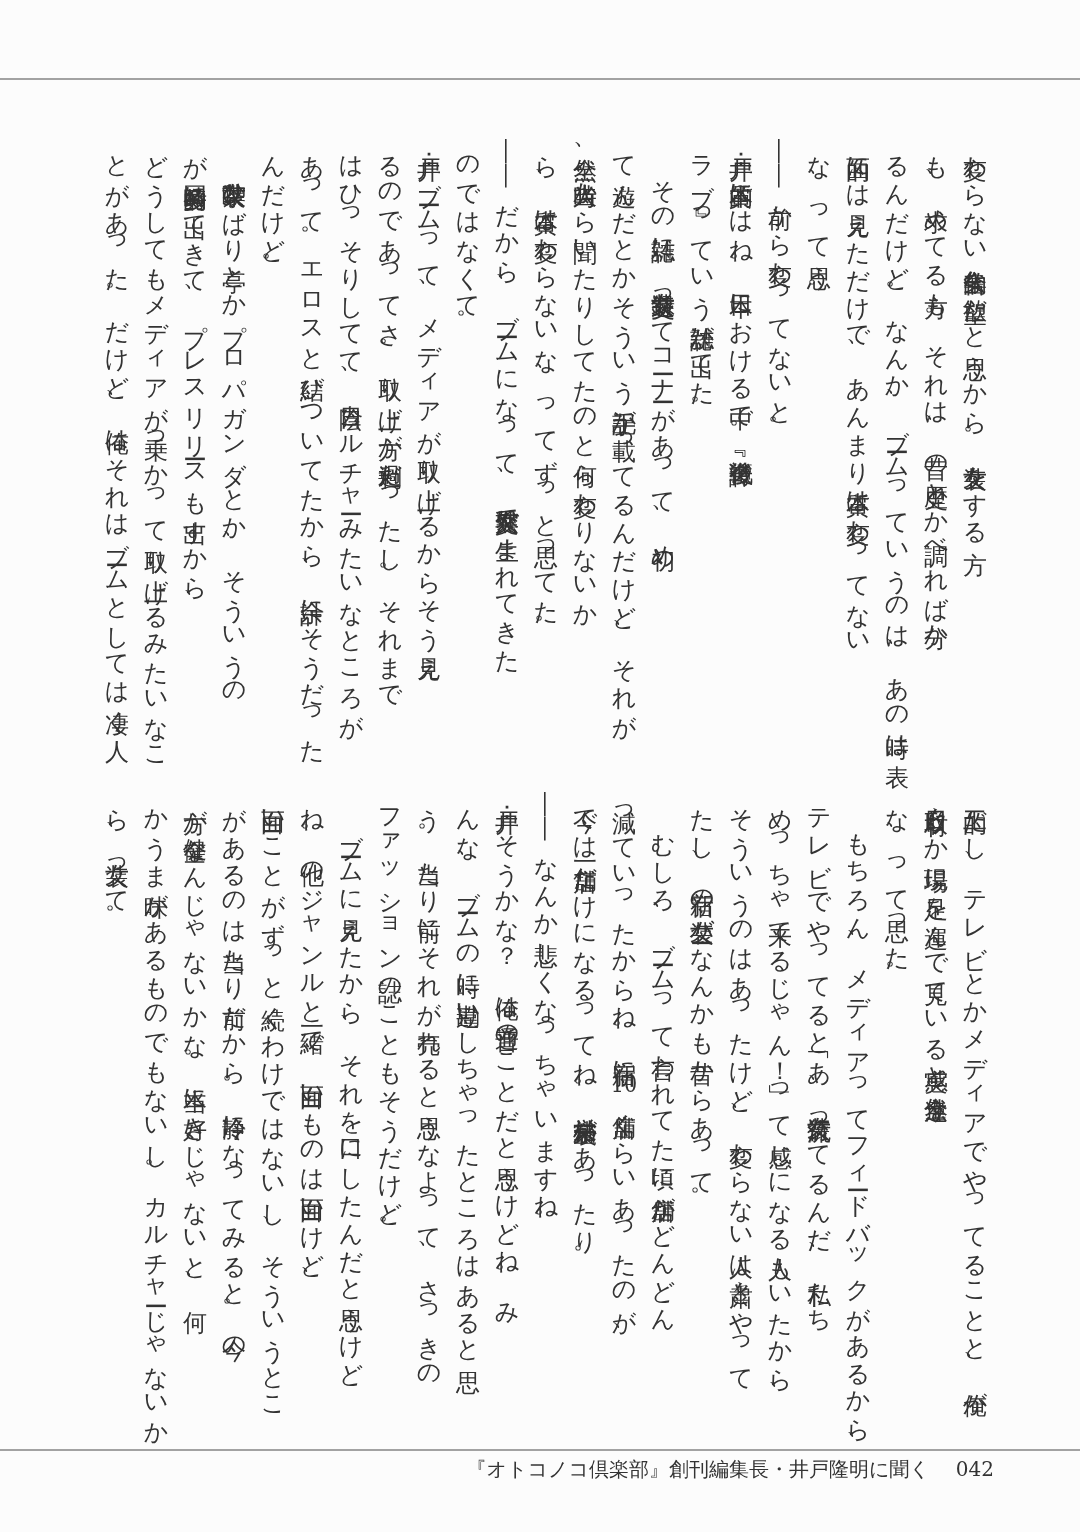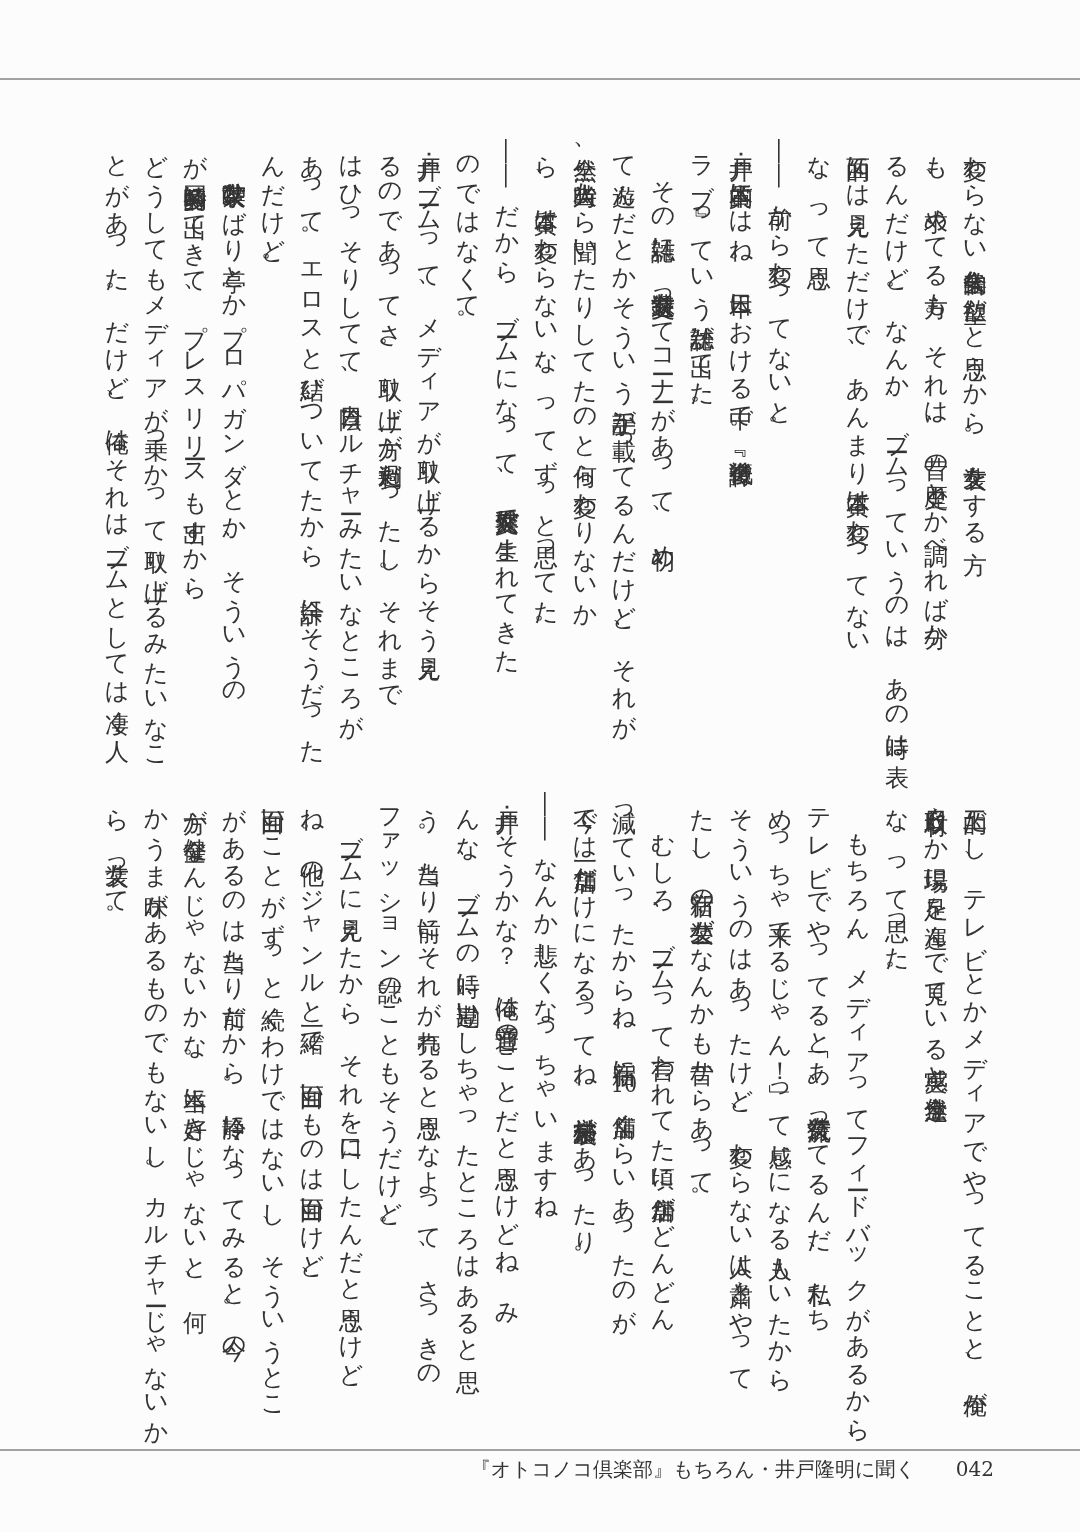--- a/index.html
+++ b/index.html
@@ -31,21 +31,21 @@
     margin: 0; padding: 0;
     white-space: nowrap;
   }
   .tcy { text-combine-upright: all; }
   .footer {
     position: absolute; top: 1455px; right: 86px;
     font-size: 20px; line-height: 28px;
     color: #333333;
     white-space: nowrap;
   }
-  .footer .page-num { margin-left: 40px; }
+  .footer .page-num { margin-left: 26px; }
 </style>
 </head>
 <body>
 
 <div class="rule rule-top"></div>
 
 <div class="vblock vblock-upper">
   <p>変わらない集合的な欲望だと思うから。女装をする方</p>
   <p>も、求めてる方も。それは、昔の歴史とか調べれば分か</p>
   <p>るんだけど。なんか、ブームっていうのは、あの時は表</p>
@@ -93,14 +93,14 @@
   <p>面白いことがずっと続くわけではないし、そういうとこ</p>
   <p>があるのは当たり前だから。冷静になってみると。今の</p>
   <p>方が健全なんじゃないかな。本当に好きじゃないと、何</p>
   <p>かうま味があるものでもないし。カルチャーじゃないか</p>
   <p>ら、女装って。</p>
 </div>
 
 <div class="rule rule-bottom"></div>
 
 <div class="footer">
-  <span>『オトコノコ倶楽部』もちろん・井戸隆明に聞く</span><span class="page-num">042</span>
+  <span>『オトコノコ倶楽部』創刊編集長・井戸隆明に聞く</span><span class="page-num">042</span>
 </div>
 
 </body></html>

